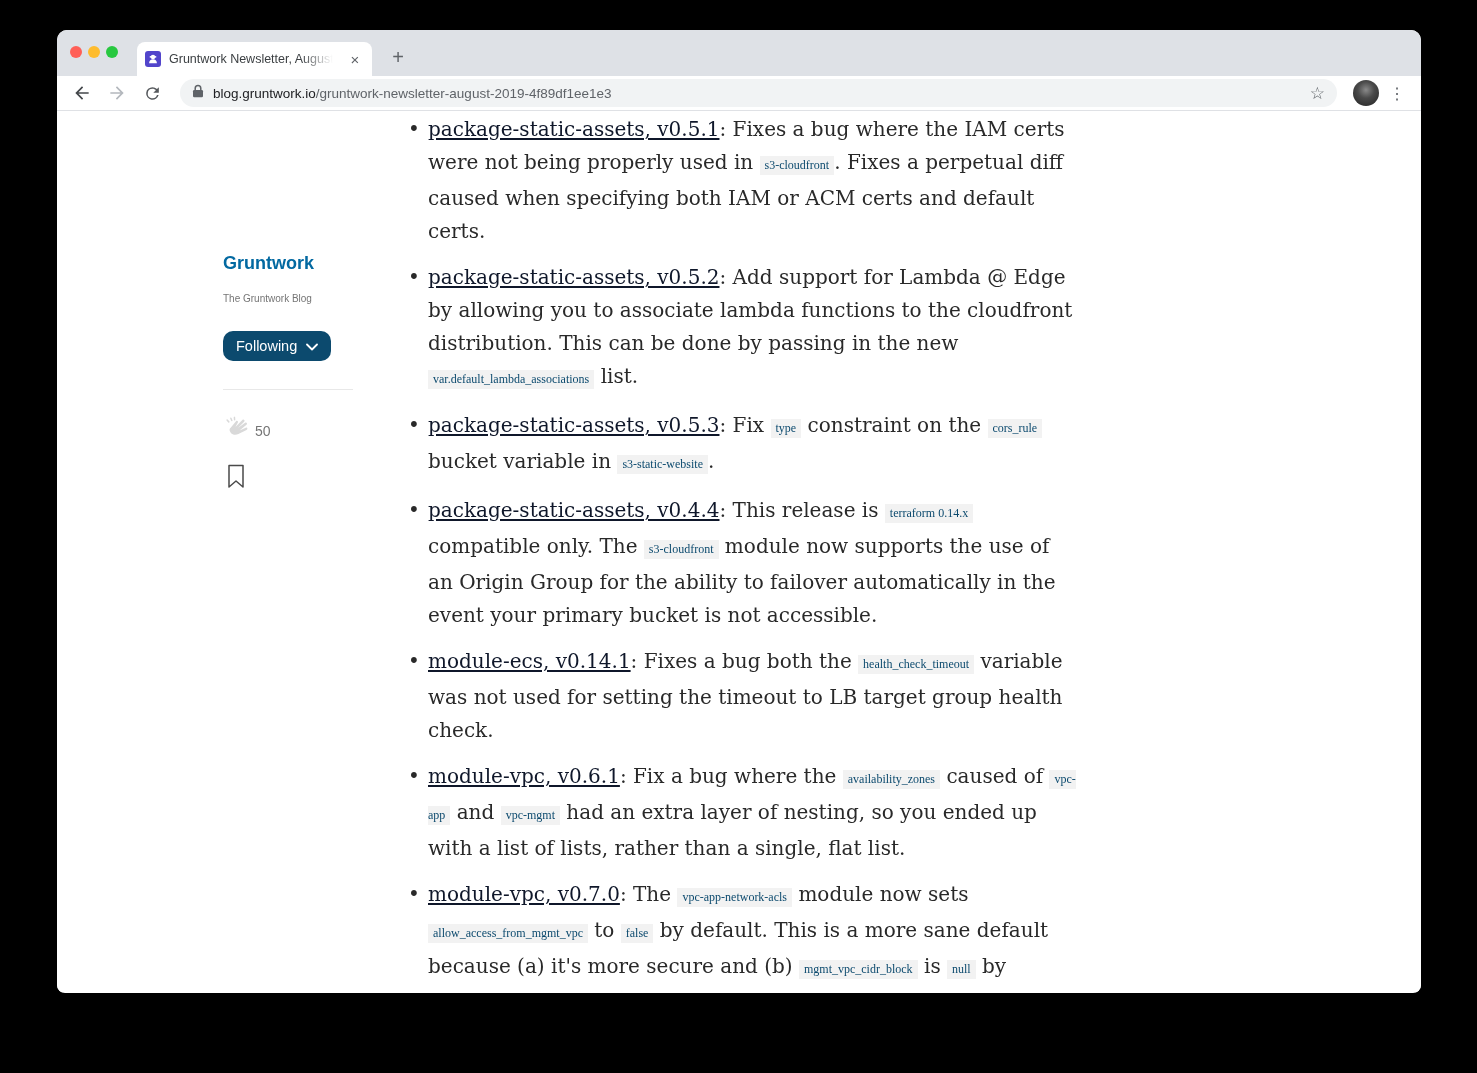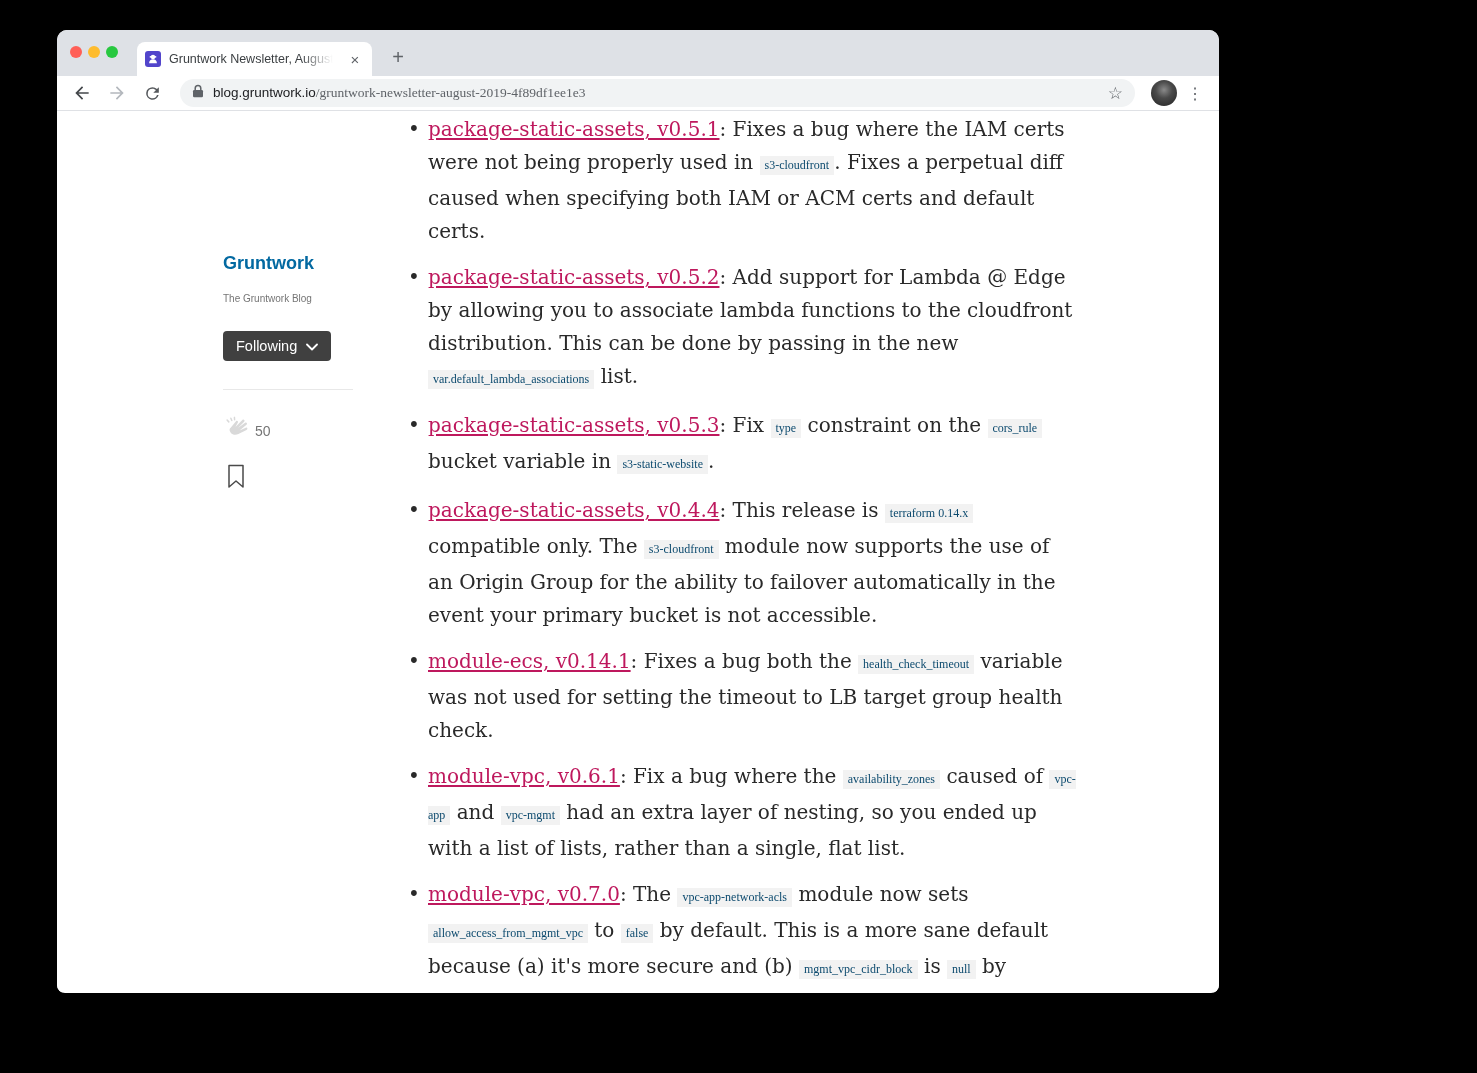--- a/index.html
+++ b/index.html
@@ -1,17 +1,17 @@
 <!DOCTYPE html>
 <html><head>
 <meta charset="utf-8">
 <style>
   * { margin:0; padding:0; box-sizing:border-box; }
   html,body { width:1477px; height:1073px; background:#000; font-family:"Liberation Sans",sans-serif; }
-  .window { position:absolute; left:57px; top:30px; width:1162px; height:963px;
+  .window { position:absolute; left:57px; top:30px; width:1364px; height:963px;
             border-radius:10px 10px 8px 8px; overflow:hidden; background:#fff; }
 
   
   .tabstrip { position:relative; height:46px; background:#dee1e6; }
   .traffic { position:absolute; top:16px; width:12px; height:12px; border-radius:50%; }
   .t-red   { left:13px;  background:#ff5f57; }
   .t-yellow{ left:31px;  background:#febc2e; }
   .t-green { left:49px;  background:#28c840; }
   .tab { position:absolute; left:80px; top:12px; width:235px; height:34px; background:#fff;
          border-radius:8px 8px 0 0; display:flex; align-items:center; padding:0 8px; gap:8px; }
@@ -24,46 +24,46 @@
   .newtab { position:absolute; left:327px; top:13px; width:28px; height:28px; font-size:20px;
             color:#5f6368; display:flex; align-items:center; justify-content:center; }
 
   
   .toolbar { height:35px; background:#fff; border-bottom:1px solid #dfe1e5;
              display:flex; align-items:center; padding:0 14px; }
   .navbtn { width:22px; height:22px; display:flex; align-items:center; justify-content:center; margin-right:13px; }
   .omnibox { flex:1; height:28px; background:#f1f3f4; border-radius:14px; margin:0 10px 0 4px;
              display:flex; align-items:center; padding:0 12px; gap:9px; }
   .url { font-size:13.5px; color:#202124; white-space:nowrap; overflow:hidden; }
-  .url .path { color:#5f6368;font-family:Liberation Serif, serif; }
+  .url .path { color:#5f6368; }
   .url-spacer { flex:1; }
   .star { font-size:17px; color:#5f6368; }
   .avatar { width:26px; height:26px; border-radius:50%; margin:0 8px 0 6px;
             background:radial-gradient(circle at 50% 38%, #8a8a8a 0%, #4a4a4a 40%, #222 100%); }
   .dots { font-size:16px; color:#5f6368; width:20px; text-align:center; }
 
   
   .page { position:relative; height:881px; background:#fff; overflow:hidden; }
 
   .pub-name { position:absolute; left:166px; top:142px; font-size:18px; font-weight:bold; color:#0369a1; }
   .pub-sub  { position:absolute; left:166px; top:182px; font-size:10px; color:#757575; }
-  .follow-btn { position:absolute; left:166px; top:220px; background:#404040; color:#fff;
-                border:none; border-radius:4px; font-size:14.5px; padding:7px 13px;
+  .follow-btn { position:absolute; left:166px; top:220px; background:#0c4a6e; color:#fff;
+                border:none; border-radius:10px; font-size:14.5px; padding:7px 13px;
                 display:flex; align-items:center; gap:9px; font-family:"Liberation Sans",sans-serif; }
   .side-divider { position:absolute; left:166px; top:278px; width:130px; height:1px; background:#e8e8e8; }
   .clap-row { position:absolute; left:164px; top:303px; display:flex; align-items:center; gap:4px; }
   .clap-count { font-size:14px; color:#757575; }
   .bookmark-btn { position:absolute; left:170px; top:353px; }
 
   .article { position:absolute; left:371px; top:2px; width:652px;
              font-family:"DejaVu Serif",serif; font-size:20px; line-height:33px; color:#292929; }
   .article ul { list-style:none; }
   .article li { position:relative; margin-bottom:13px; }
   .article li::before { content:"\2022"; position:absolute; left:-20px; color:#292929; }
-  .article a { color:#be185d; text-decoration:underline; text-underline-offset:2px; }
+  .article a { color:#0f172a; text-decoration:underline; text-underline-offset:2px; }
   .article code { font-family:Liberation Serif, serif; font-size:12px;
                   background:#f2f2f2; padding:2px 5px 3px; color:#0c4a6e; }
 </style>
 </head>
 <body>
 
 <div class="window">
 
   <div class="tabstrip">
     <div class="traffic t-red"></div>

